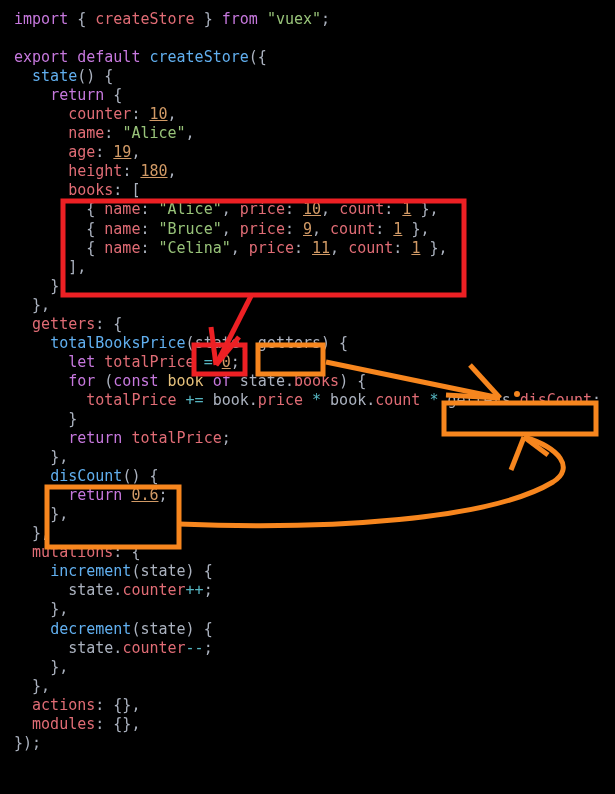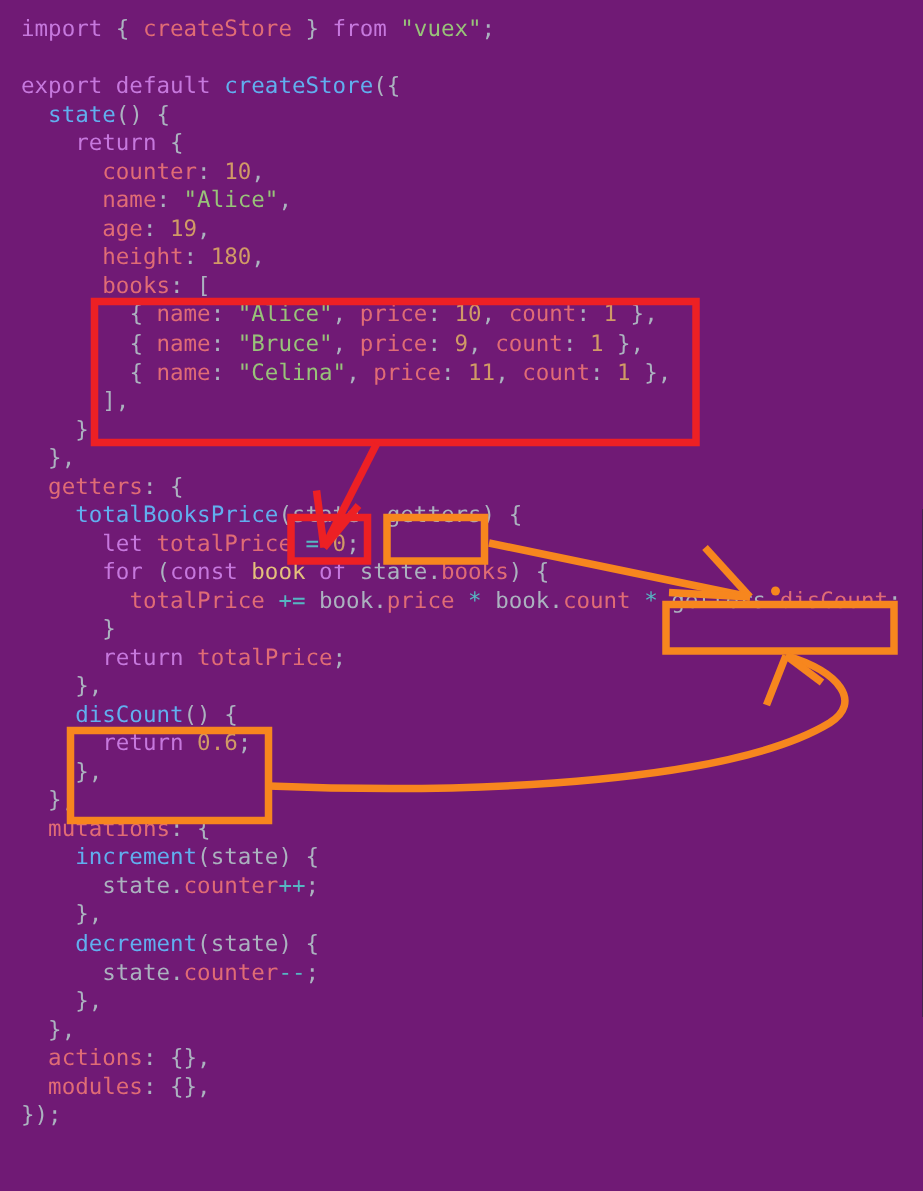--- a/index.html
+++ b/index.html
@@ -29,39 +29,39 @@
     color: #abb2bf;
     z-index: 1;
   }
   .ln { display: block; height: 19.05px; padding-left: 14px; }
 
   
   .kw   { color: #c678dd; }           
   .fn   { color: #61afef; }           
   .prop { color: #e06c75; }           
   .str  { color: #98c379; }           
-  .num  { color: #d19a66; }           
+  .num  { color: #d19a66; text-decoration: underline; }           
   .punc { color: #abb2bf; }           
   .var  { color: #abb2bf; }           
   .op   { color: #56b6c2; }           
   .mod  { color: #e5c07b; }           
 
   
   #overlay {
     position: absolute;
     left: 0; top: 0;
     width: 615px; height: 794px;
     z-index: 5;
     pointer-events: none;
   }
 </style>
 </head>
 <body>
 
-<div id="root" style="background: #701a75;">
+<div id="root" style="background: #000000;">
 
   <pre id="code" style="color: rgb(171, 178, 191);"><span class="ln"><span class="kw">import</span> <span class="punc">{</span> <span class="prop">createStore</span> <span class="punc">}</span> <span class="kw">from</span> <span class="str">"vuex"</span><span class="punc">;</span></span><span class="ln"> </span><span class="ln"><span class="kw">export</span> <span class="kw">default</span> <span class="fn">createStore</span><span class="punc">({</span></span><span class="ln">  <span class="fn">state</span><span class="punc">() {</span></span><span class="ln">    <span class="kw">return</span> <span class="punc">{</span></span><span class="ln">      <span class="prop">counter</span><span class="punc">:</span> <span class="num">10</span><span class="punc">,</span></span><span class="ln">      <span class="prop">name</span><span class="punc">:</span> <span class="str">"Alice"</span><span class="punc">,</span></span><span class="ln">      <span class="prop">age</span><span class="punc">:</span> <span class="num">19</span><span class="punc">,</span></span><span class="ln">      <span class="prop">height</span><span class="punc">:</span> <span class="num">180</span><span class="punc">,</span></span><span class="ln">      <span class="prop">books</span><span class="punc">:</span> <span class="punc">[</span></span><span class="ln">        <span class="punc">{</span> <span class="prop">name</span><span class="punc">:</span> <span class="str">"Alice"</span><span class="punc">,</span> <span class="prop">price</span><span class="punc">:</span> <span class="num">10</span><span class="punc">,</span> <span class="prop">count</span><span class="punc">:</span> <span class="num">1</span> <span class="punc">},</span></span><span class="ln">        <span class="punc">{</span> <span class="prop">name</span><span class="punc">:</span> <span class="str">"Bruce"</span><span class="punc">,</span> <span class="prop">price</span><span class="punc">:</span> <span class="num">9</span><span class="punc">,</span> <span class="prop">count</span><span class="punc">:</span> <span class="num">1</span> <span class="punc">},</span></span><span class="ln">        <span class="punc">{</span> <span class="prop">name</span><span class="punc">:</span> <span class="str">"Celina"</span><span class="punc">,</span> <span class="prop">price</span><span class="punc">:</span> <span class="num">11</span><span class="punc">,</span> <span class="prop">count</span><span class="punc">:</span> <span class="num">1</span> <span class="punc">},</span></span><span class="ln">      <span class="punc">],</span></span><span class="ln">    <span class="punc">};</span></span><span class="ln">  <span class="punc">},</span></span><span class="ln">  <span class="prop">getters</span><span class="punc">: {</span></span><span class="ln">    <span class="fn">totalBooksPrice</span><span class="punc">(</span><span class="var">state</span><span class="punc">,</span> <span class="var">getters</span><span class="punc">) {</span></span><span class="ln">      <span class="kw">let</span> <span class="prop">totalPrice</span> <span class="op">=</span> <span class="num">0</span><span class="punc">;</span></span><span class="ln">      <span class="kw">for</span> <span class="punc">(</span><span class="kw">const</span> <span class="mod">book</span> <span class="kw">of</span> <span class="var">state</span><span class="punc">.</span><span class="prop">books</span><span class="punc">) {</span></span><span class="ln">        <span class="prop">totalPrice</span> <span class="op">+=</span> <span class="var">book</span><span class="punc">.</span><span class="prop">price</span> <span class="op">*</span> <span class="var">book</span><span class="punc">.</span><span class="prop">count</span> <span class="op">*</span> <span class="var">getters</span><span class="punc">.</span><span class="prop">disCount</span><span class="punc">;</span></span><span class="ln">      <span class="punc">}</span></span><span class="ln">      <span class="kw">return</span> <span class="prop">totalPrice</span><span class="punc">;</span></span><span class="ln">    <span class="punc">},</span></span><span class="ln">    <span class="fn">disCount</span><span class="punc">() {</span></span><span class="ln">      <span class="kw">return</span> <span class="num">0.6</span><span class="punc">;</span></span><span class="ln">    <span class="punc">},</span></span><span class="ln">  <span class="punc">},</span></span><span class="ln">  <span class="prop">mutations</span><span class="punc">: {</span></span><span class="ln">    <span class="fn">increment</span><span class="punc">(</span><span class="var">state</span><span class="punc">) {</span></span><span class="ln">      <span class="var">state</span><span class="punc">.</span><span class="prop">counter</span><span class="op">++</span><span class="punc">;</span></span><span class="ln">    <span class="punc">},</span></span><span class="ln">    <span class="fn">decrement</span><span class="punc">(</span><span class="var">state</span><span class="punc">) {</span></span><span class="ln">      <span class="var">state</span><span class="punc">.</span><span class="prop">counter</span><span class="op">--</span><span class="punc">;</span></span><span class="ln">    <span class="punc">},</span></span><span class="ln">  <span class="punc">},</span></span><span class="ln">  <span class="prop">actions</span><span class="punc">: {},</span></span><span class="ln">  <span class="prop">modules</span><span class="punc">: {},</span></span><span class="ln"><span class="punc">});</span></span></pre>
 
   <svg id="overlay" viewBox="0 0 615 794" width="615" height="794">
 
     <rect x="63" y="201" width="401" height="94" fill="none" stroke="#ed2024" stroke-width="5"></rect>
 
     <g>
       <path d="M 251,296 L 216,365" fill="none" stroke="#ed2024" stroke-width="5" stroke-linecap="butt"></path>
       <path d="M 216,365 L 211,327" fill="none" stroke="#ed2024" stroke-width="5" stroke-linecap="butt"></path>

